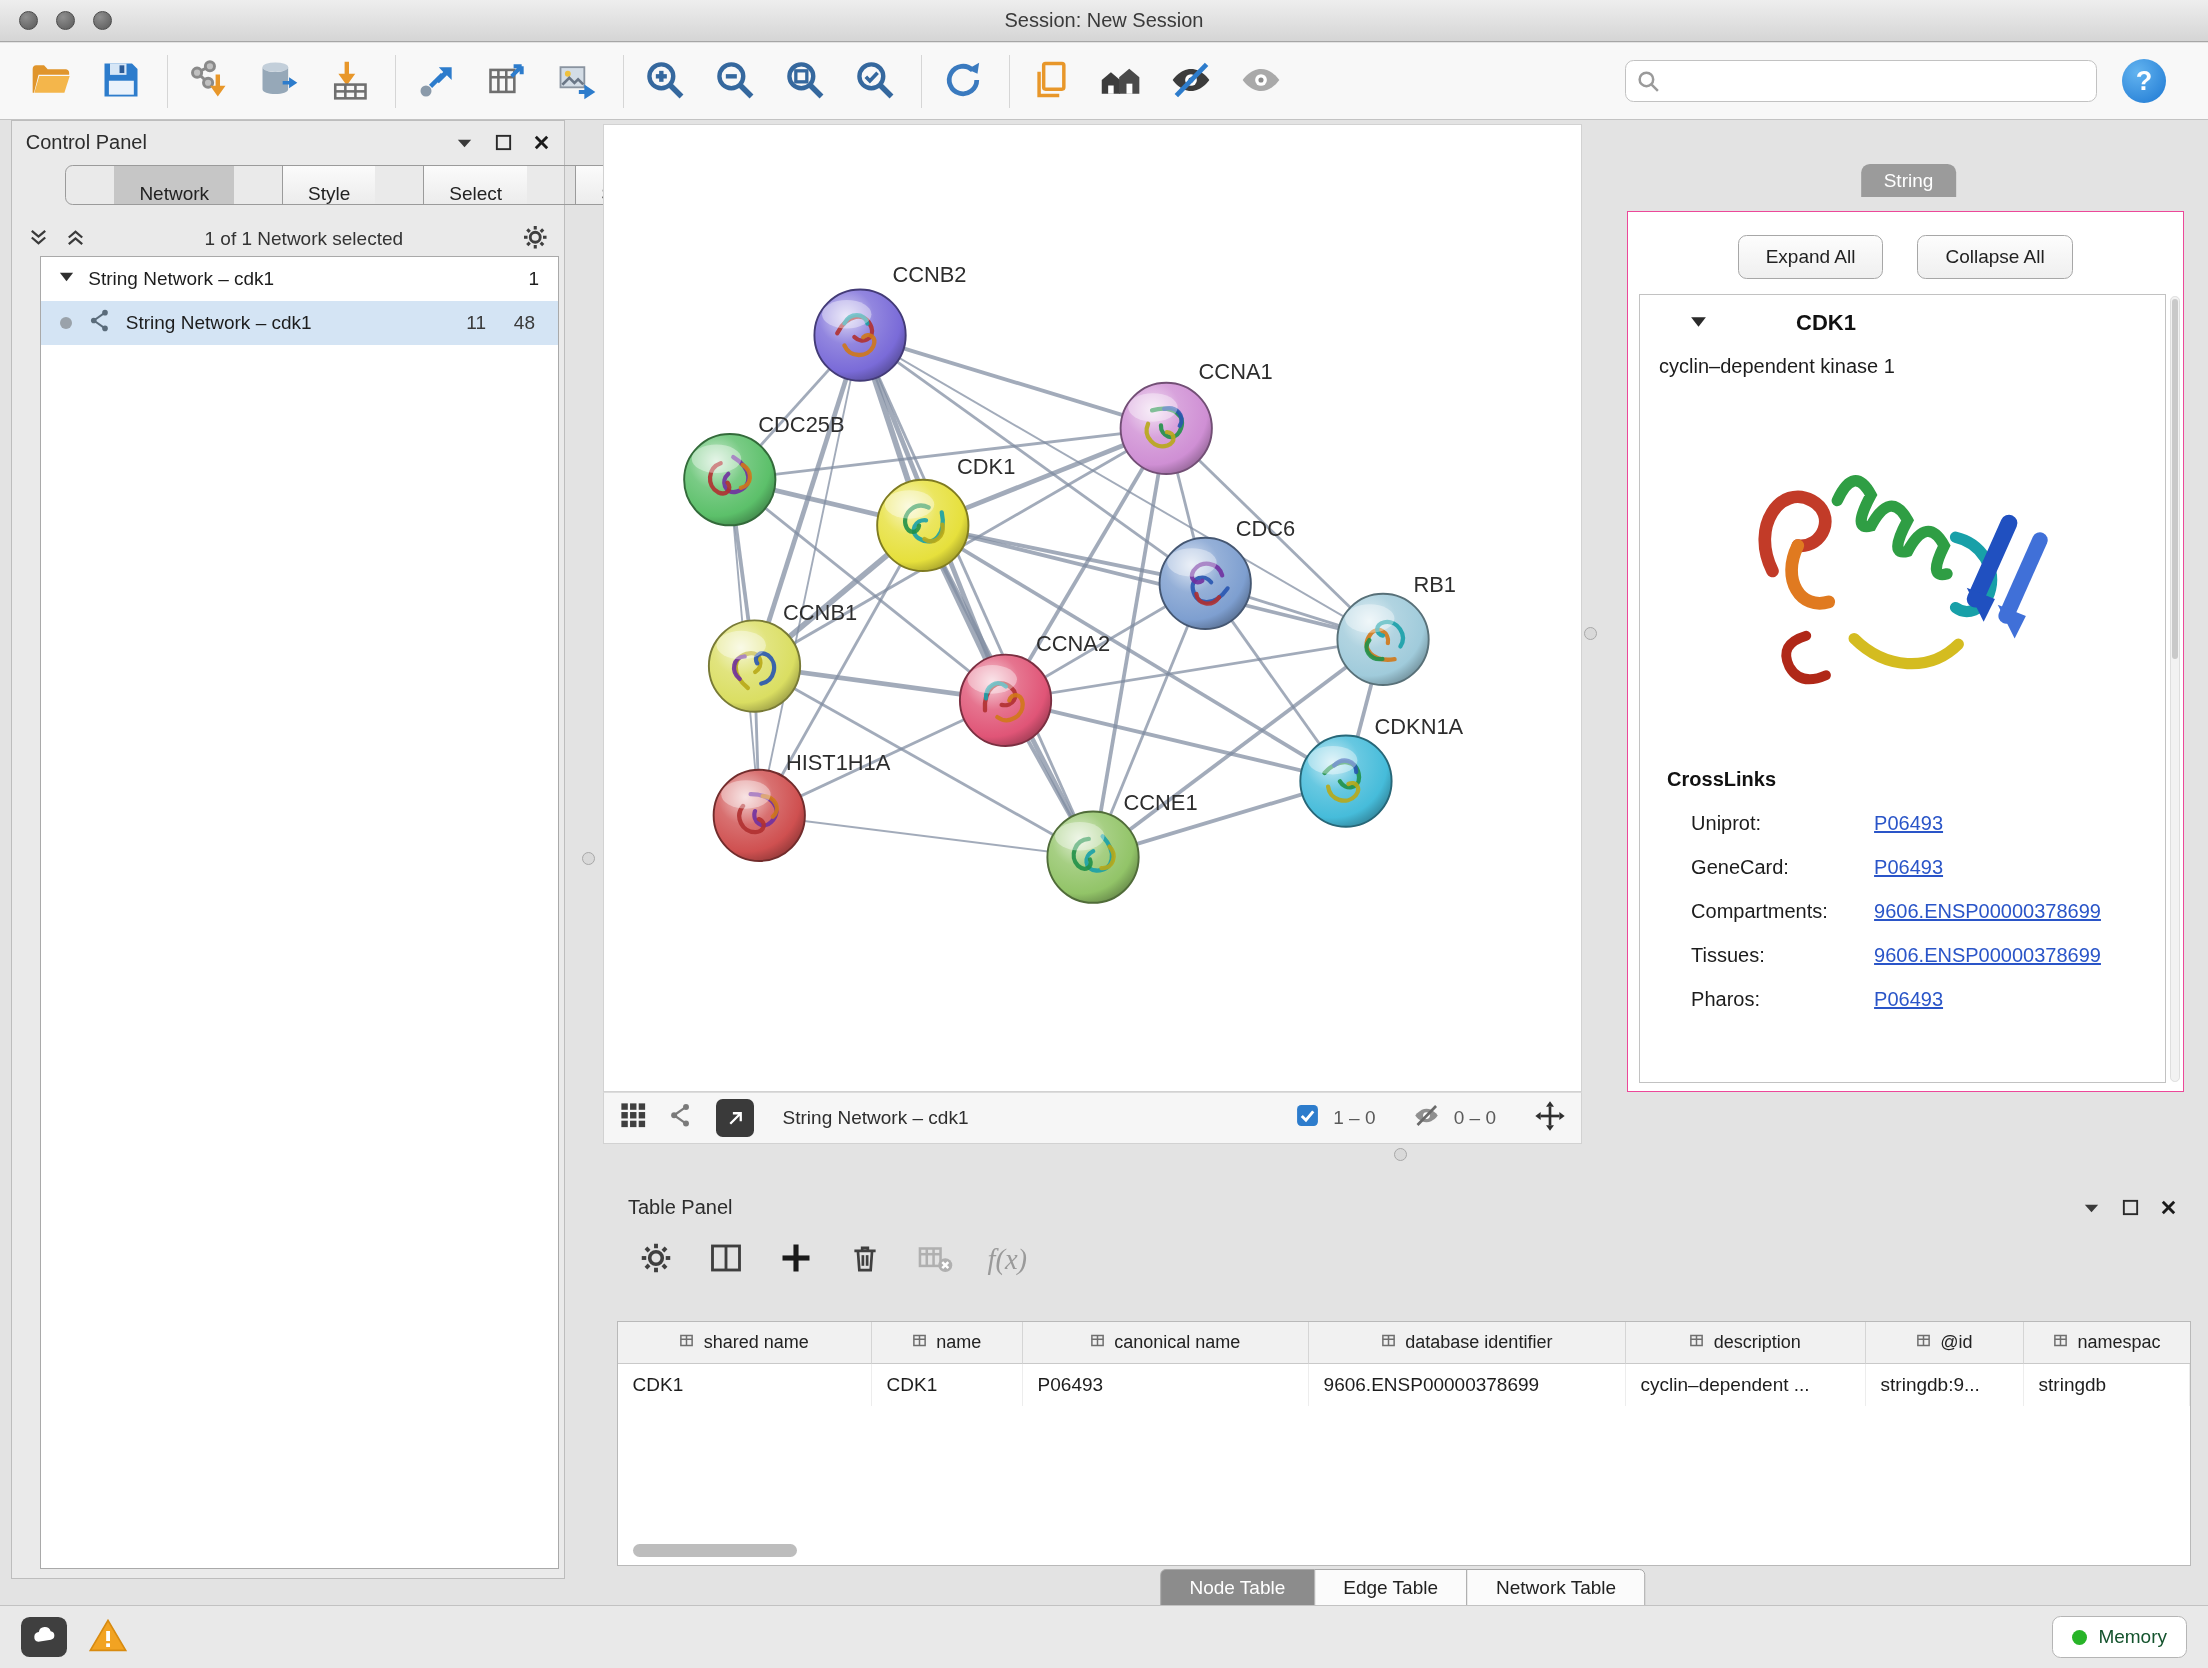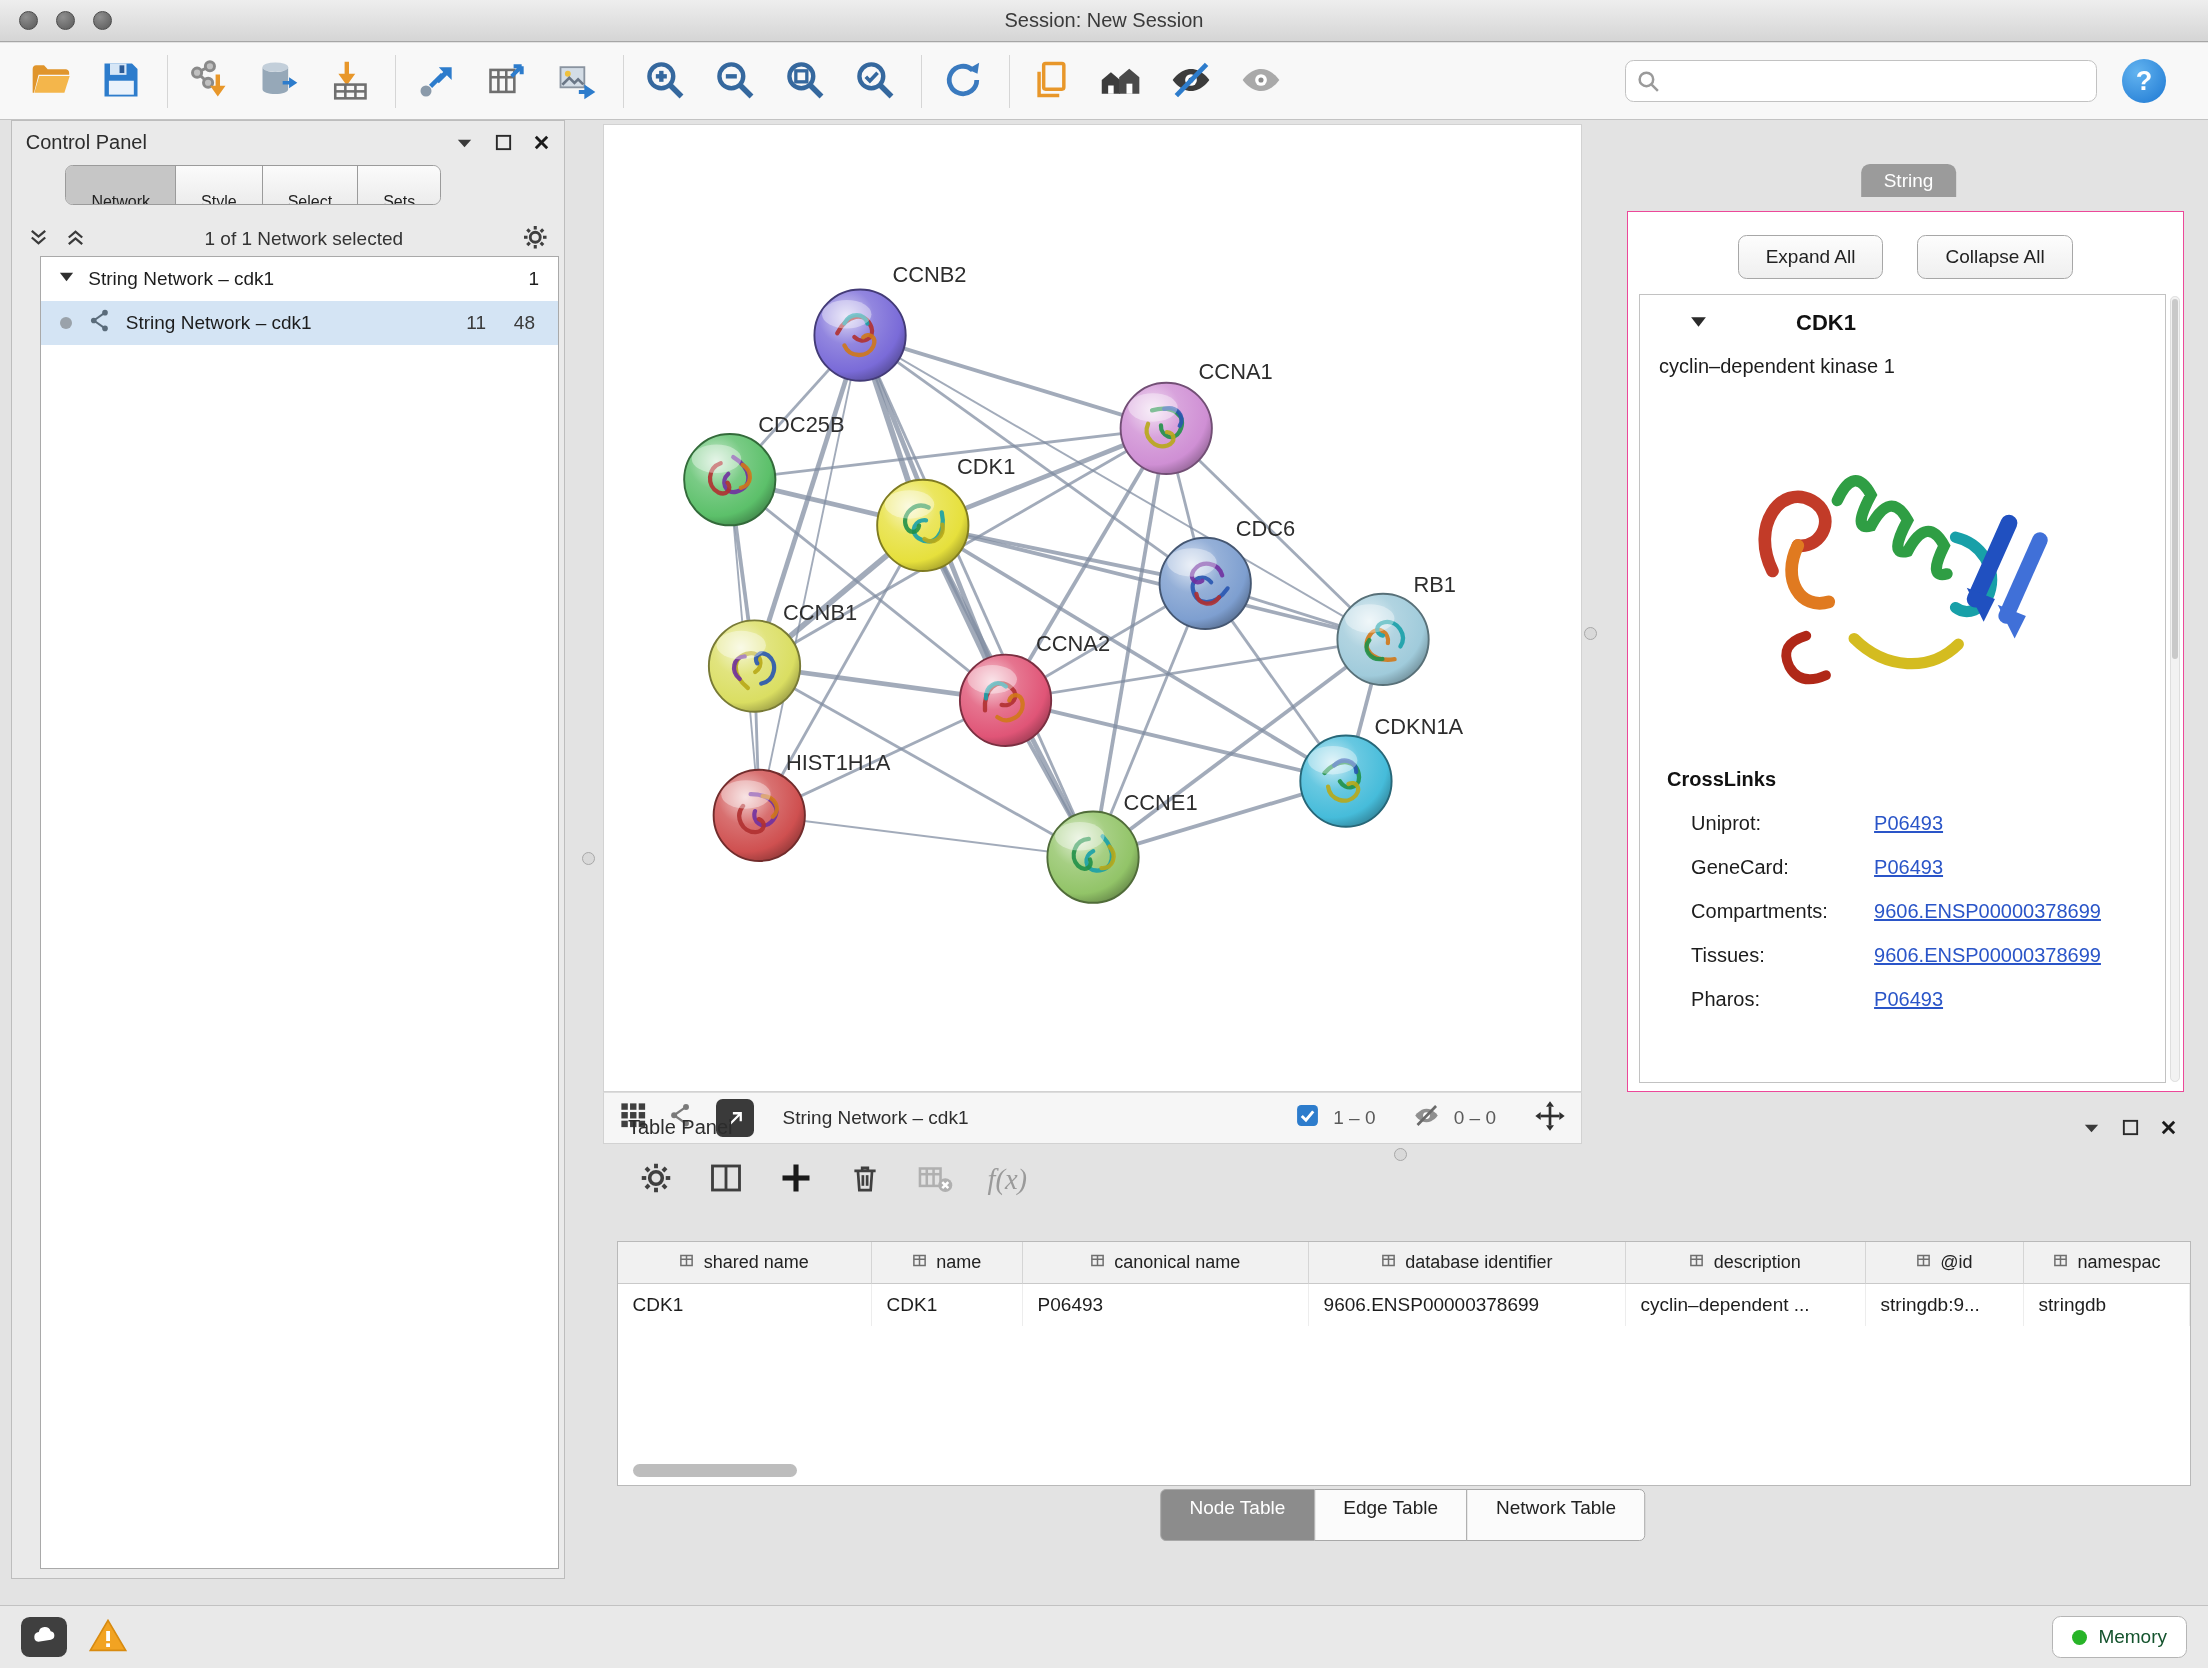--- a/index.html
+++ b/index.html
@@ -34,22 +34,22 @@
   .panel-title { font-size:20px; color:#2c2c2c; }
   .ph-icons { margin-left:auto; display:flex; align-items:center; gap:19px; }
   .ph-icons svg { display:block; }
 
   
   .control-panel { position:absolute; left:11.4px; top:120px; width:554px; height:1459px;
     background:#eaeaea; border:1px solid #bdbdbd; }
   .control-panel .panel-header { padding:0 13.3px; }
   .cp-tabs { position:absolute; left:53px; top:44px; display:flex; height:40px;
     border:1px solid #9b9b9b; border-radius:7.6px; overflow:hidden; }
-  .cp-tab { padding:17px 25px; line-height:38px; font-size:16px; color:#222;
-    background:linear-gradient(#fbfbfb,#ececec); border-left:1px solid #9b9b9b; }
+  .cp-tab { padding:9px 25px; line-height:38px; font-size:19px; color:#222;
+    background:linear-gradient(#fbfbfb,#ececec); border-left:1px solid #9b9b9b;margin-left:48px; }
   .cp-tab:first-child { border-left:none; }
   .cp-tab.selected { background:#c6c6c6; }
   .cp-inforow { position:absolute; left:15px; right:15px; top:95px; height:46px;
     display:flex; align-items:center; }
   .cp-inforow .status { flex:1; text-align:center; font-size:19px; color:#333; }
   .cp-tree { position:absolute; left:27.6px; top:135px; width:519px; bottom:8.6px;
     background:#fff; border:1px solid #a9a9a9; }
   .tree-row { height:44px; display:flex; align-items:center; font-size:19px; color:#1d1d1d; }
   .tree-row .grow { flex:1; }
   .row-root { padding:0 19px 0 17px; }
@@ -95,21 +95,21 @@
   .crosslinks-title { margin:3.8px 0 0 27px; font-size:20px; font-weight:bold; color:#111; }
   .crosslink-row { display:flex; margin:21px 0 0 51px; font-size:20px; color:#1c1c1c; }
   .crosslink-row .cl-label { width:183px; }
   .crosslink-row a { color:#2a55c8; text-decoration:underline; }
   .rp-scroll { position:absolute; right:2.9px; top:84px; bottom:9.5px; width:9.5px;
     background:#f2f2f2; border:1px solid #dedede; border-radius:4.8px; }
   .rp-thumb { position:absolute; left:1px; right:1px; top:1.9px; height:46%;
     background:#c9c9c9; border-radius:3.8px; }
 
   
-  .table-panel { position:absolute; left:609px; top:1106px; right:11.4px; height:439px; }
+  .table-panel { position:absolute; left:609px; top:1186px; right:11.4px; height:439px; }
   .table-panel .panel-header { padding:0 19px; }
   .tp-toolbar { position:absolute; left:28.5px; top:49px; height:49px; display:flex; align-items:center; gap:34px; }
   .fx { font-family:"Liberation Serif", serif; font-style:italic; font-size:28.5px; color:#9a9a9a; }
   .tp-table { position:absolute; left:7.6px; right:5.7px; top:135px; bottom:59px;
     background:#fff; border:1px solid #b9b9b9; }
   .tp-grid { display:grid; grid-template-columns:254px 151px 286px 317px 240px 158px 1fr; }
   .tp-hcell { height:42px; background:#f1f1f1; border-bottom:1px solid #c9c9c9; border-right:1px solid #d5d5d5;
     display:flex; align-items:center; justify-content:center; gap:9.5px; font-size:18px; color:#222; }
   .tp-hcell:last-child { border-right:none; }
   .tp-cell { height:42px; border-right:1px solid #ededed; padding:9.5px 0 0 15px; font-size:19px; color:#1d1d1d;

